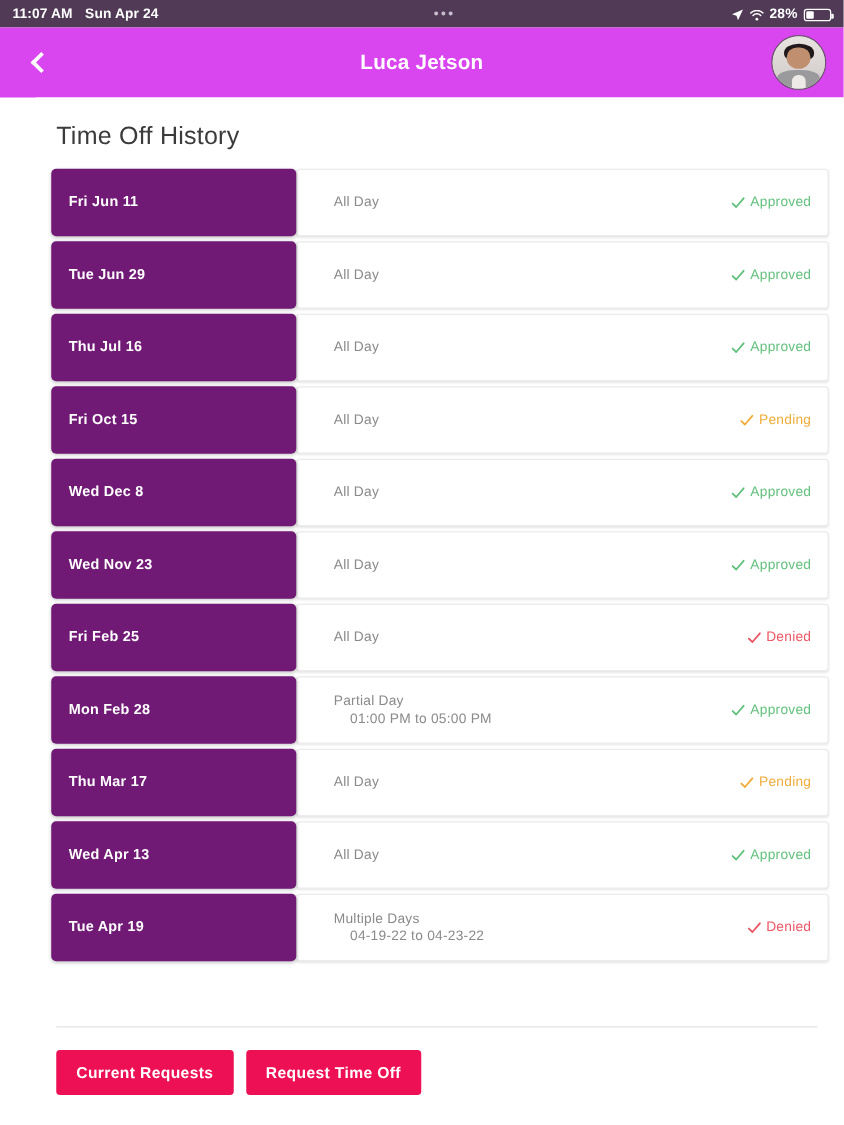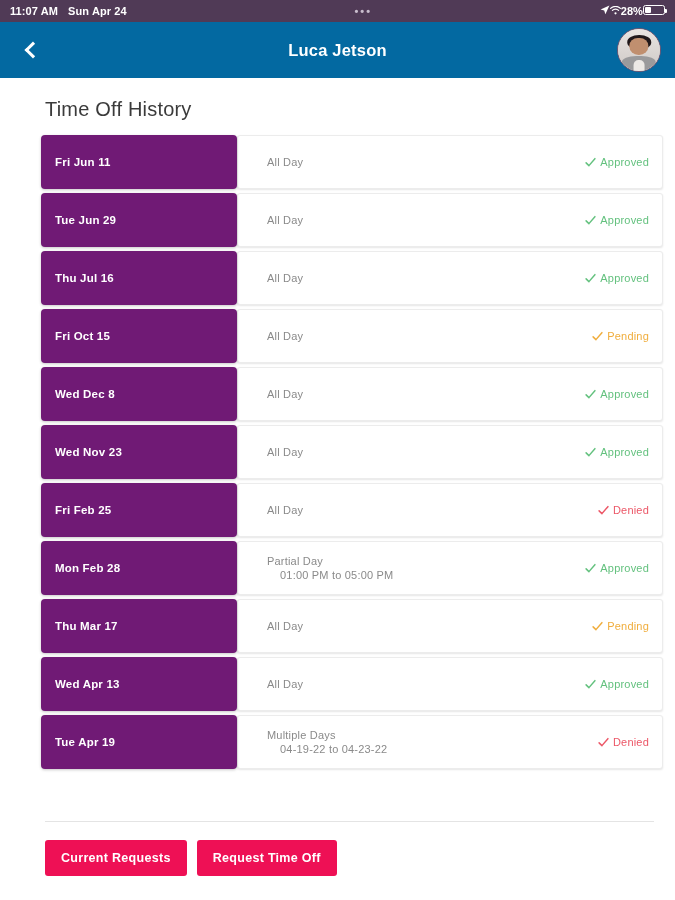--- a/index.html
+++ b/index.html
@@ -19,21 +19,21 @@
     align-items: center;
     padding: 0 10px;
     color: #ffffff;
     font-size: 11px;
     font-weight: bold;
     letter-spacing: 0.1px;
   }
   .sb-left { display: flex; align-items: center; gap: 10px; }
   .sb-center { flex: 1; display: flex; justify-content: center; align-items: center; }
   .sb-dots { letter-spacing: 2px; font-size: 11px; color: #c9bdcd; }
-  .sb-right { display: flex; align-items: flex-start; }
+  .sb-right { display: flex; align-items: flex-end; gap: 5px; }
   .loc-icon { display: inline-block; width: 10px; height: 10px; }
   .wifi-icon { display: inline-block; width: 11px; height: 9px; }
   .batt-pct { font-size: 11px; font-weight: bold; }
   .batt {
     width: 22px; height: 10px;
     border: 1.3px solid #ffffff;
     border-radius: 2.5px;
     position: relative;
     display: inline-block;
   }
@@ -49,21 +49,21 @@
     position: absolute;
     left: 1px; top: 1px; bottom: 1px;
     width: 28%;
     background: #ffffff;
     border-radius: 1px;
   }
 
   
   .navbar {
     height: 56px;
-    background: #0369a1;
+    background: #d946ef;
     display: flex;
     align-items: center;
     position: relative;
     padding: 0 14px;
   }
   .back-btn {
     width: 34px; height: 34px;
     display: flex; align-items: center; justify-content: center;
     cursor: pointer;
   }

